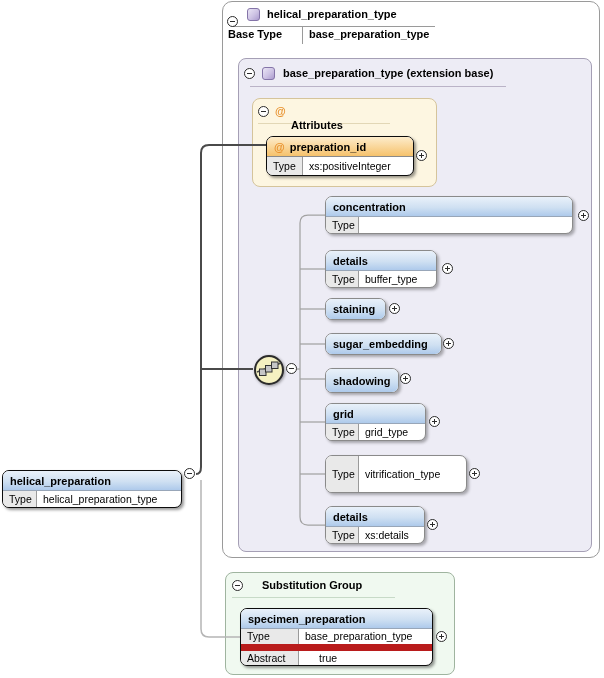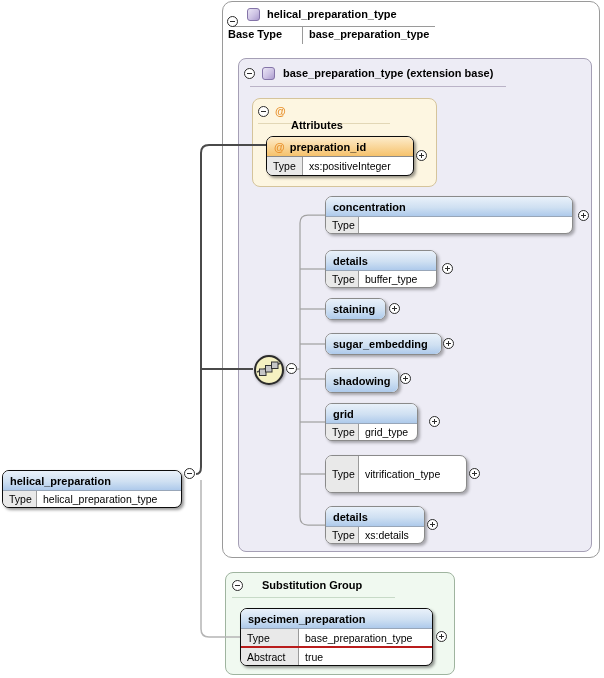--- a/index.html
+++ b/index.html
@@ -24,21 +24,21 @@
         box-shadow:2px 2px 3px rgba(0,0,0,.30);font-size:10.5px;}
   .ebox.global{border:1.5px solid #0c0c0c;box-shadow:2px 2px 3px rgba(0,0,0,.40);}
   .hdr{height:19px;flex:0 0 auto;display:flex;align-items:center;gap:5px;padding:0 7px;
        font-size:11px;font-weight:700;white-space:nowrap;
        background:linear-gradient(180deg,var(--element_header_blue_top,#e9f1fa) 0%,#cfe0f2 55%,var(--element_header_blue_bottom,#aecaeb) 100%);
        border-bottom:1px solid #98a6b8;}
   .ebox.single .hdr{height:100%;border-bottom:none;}
   .hdr.orange{background:linear-gradient(180deg,var(--attribute_header_orange_top,#fdeccb) 0%,var(--attribute_header_orange_bottom,#f6c26c) 100%);
        border-bottom:1px solid #8a8a8a;}
   .row{flex:1;display:flex;align-items:stretch;white-space:nowrap;}
-  .row + .row{border-top:2px solid #b91c1c;}
+  .row + .row{border-top:7px solid #b91c1c;gap:14px;}
   .lbl{flex:0 0 auto;background:#e9e9e9;border-right:1px solid #9a9a9a;
        display:flex;align-items:center;padding:0 6px;box-sizing:border-box;}
   .val{display:flex;align-items:center;padding:0 6px;}
 
   
   .t{position:absolute;z-index:3;font-size:11px;font-weight:700;white-space:nowrap;}
   .sq{position:absolute;z-index:3;width:13px;height:13px;box-sizing:border-box;
       border:1px solid #8474a8;border-radius:3px;
       background:linear-gradient(135deg,#eae5f5 0%,#cdc2e4 55%,#aa9ace 100%);}
   .at{color:var(--at_icon_orange,#e8912d);font-weight:700;font-size:11px;}
@@ -147,21 +147,21 @@
   <div class="ebox single" style="left:325px;top:333px;width:117px;height:22px">
     <div class="hdr">sugar_embedding</div>
   </div>
   <div class="circ plus" style="left:443px;top:338px"></div>
 
   <div class="ebox single" style="left:325px;top:368px;width:74px;height:25px">
     <div class="hdr">shadowing</div>
   </div>
   <div class="circ plus" style="left:400px;top:373px"></div>
 
-  <div class="ebox" style="left:325px;top:403px;width:93px;height:38px">
+  <div class="ebox" style="left:325px;top:403px;width:101px;height:38px">
     <div class="hdr">grid</div>
     <div class="row">
       <div class="lbl" style="width:33px">Type</div>
       <div class="val">grid_type</div>
     </div>
   </div>
   <div class="circ plus" style="left:429px;top:416px"></div>
 
   <div class="ebox" style="left:325px;top:455px;width:142px;height:38px">
     <div class="row">

